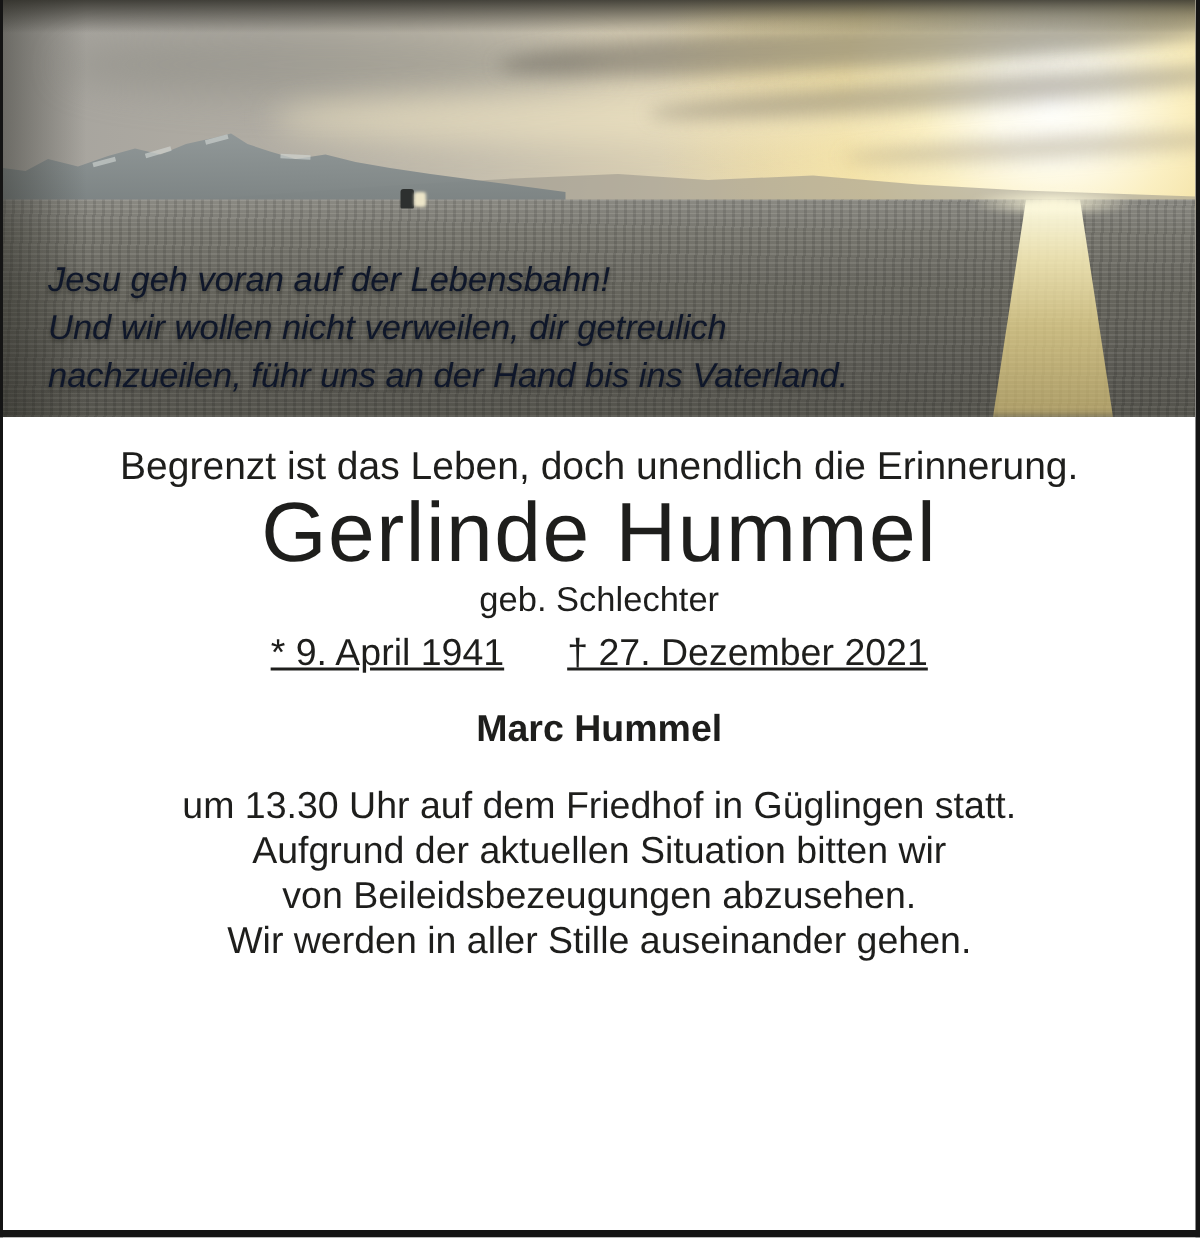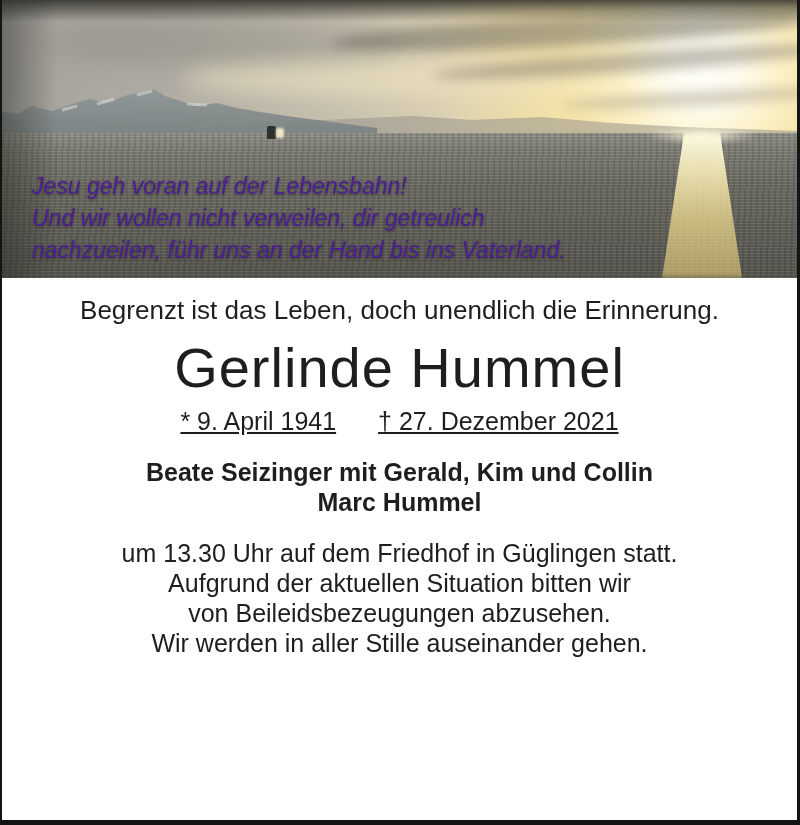--- a/index.html
+++ b/index.html
@@ -84,28 +84,28 @@
     background:
       linear-gradient(to bottom, rgba(46,45,39,.85), rgba(46,45,39,0) 22px),
       linear-gradient(to right,  rgba(40,40,34,.45), rgba(40,40,34,0) 7%);
     pointer-events:none;
   }
 
   .quote {
     left:30px; top:170px; width:560px;
     font-style:italic;
     font-size:23px; line-height:32px;
-    color:#4c1d95;
+    color:#0f172a;
     text-shadow:0 1px 3px rgba(25,25,20,.55);
   }
 
   
   .content { text-align:center; }
   .epigraph     { margin-top:17px; font-size:26px; line-height:30px; }
-  .deceased     { margin-top:13px; font-size:56px; line-height:60px; letter-spacing:1px; }
+  .deceased     { font-size:56px; line-height:60px; letter-spacing:1px; }
   .maiden       { margin-top:1px;  font-size:23px; line-height:26px; }
   .dates        { margin-top:9px;  font-size:25px; line-height:28px;
                   display:flex; justify-content:center; gap:42px;text-decoration:underline; }
   .thanks       { margin-top:17px; font-size:25px; line-height:31px; }
   .family       { margin-top:22px; font-size:25px; line-height:30px; font-weight:bold; }
   .funeral      { margin-top:21px; font-size:25px; line-height:30px; }
 </style>
 </head>
 <body>
 
@@ -151,29 +151,29 @@
       <div>nachzueilen, führ uns an der Hand bis ins Vaterland.</div>
     </div>
   </div>
 
   <div class="content">
 
     <div class="epigraph">Begrenzt ist das Leben, doch unendlich die Erinnerung.</div>
 
     <div class="deceased">Gerlinde Hummel</div>
 
+    <div class="maiden">geb. Schlechter</div>
 
     <div class="dates">
       <span>* 9. April 1941</span>
       <span>† 27. Dezember 2021</span>
     </div>
 
 
     <div class="family">
-      <div>Beate Seizinger mit Gerald, Kim und Collin</div>
       <div>Marc Hummel</div>
     </div>
 
     <div class="funeral">
       <div>um 13.30 Uhr auf dem Friedhof in Güglingen statt.</div>
       <div>Aufgrund der aktuellen Situation bitten wir</div>
       <div>von Beileidsbezeugungen abzusehen.</div>
       <div>Wir werden in aller Stille auseinander gehen.</div>
     </div>
 

